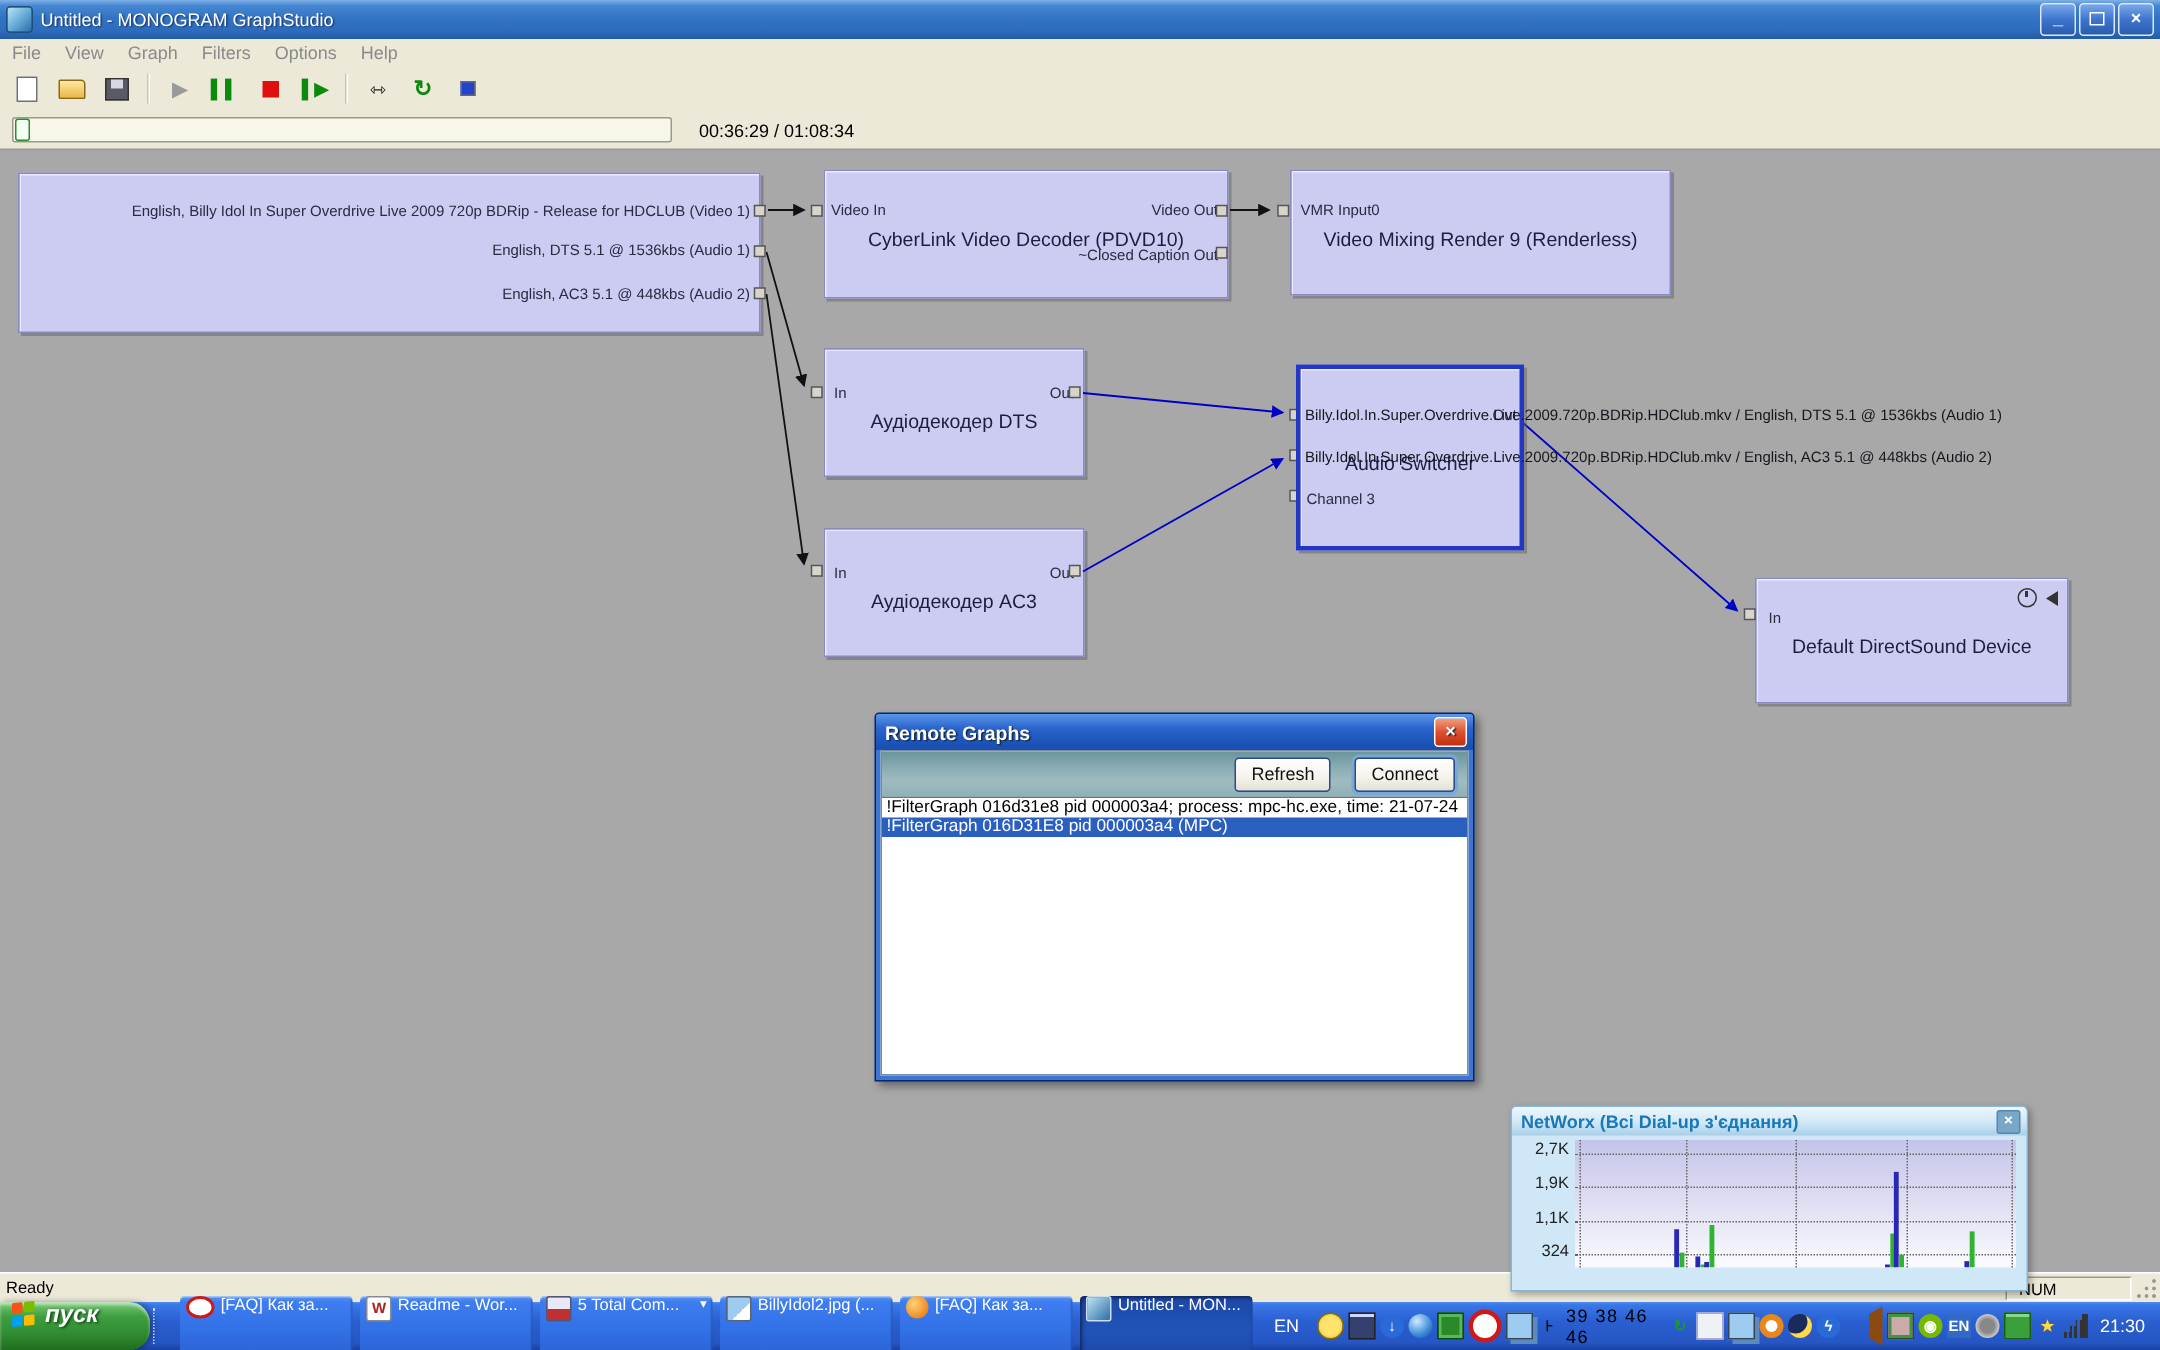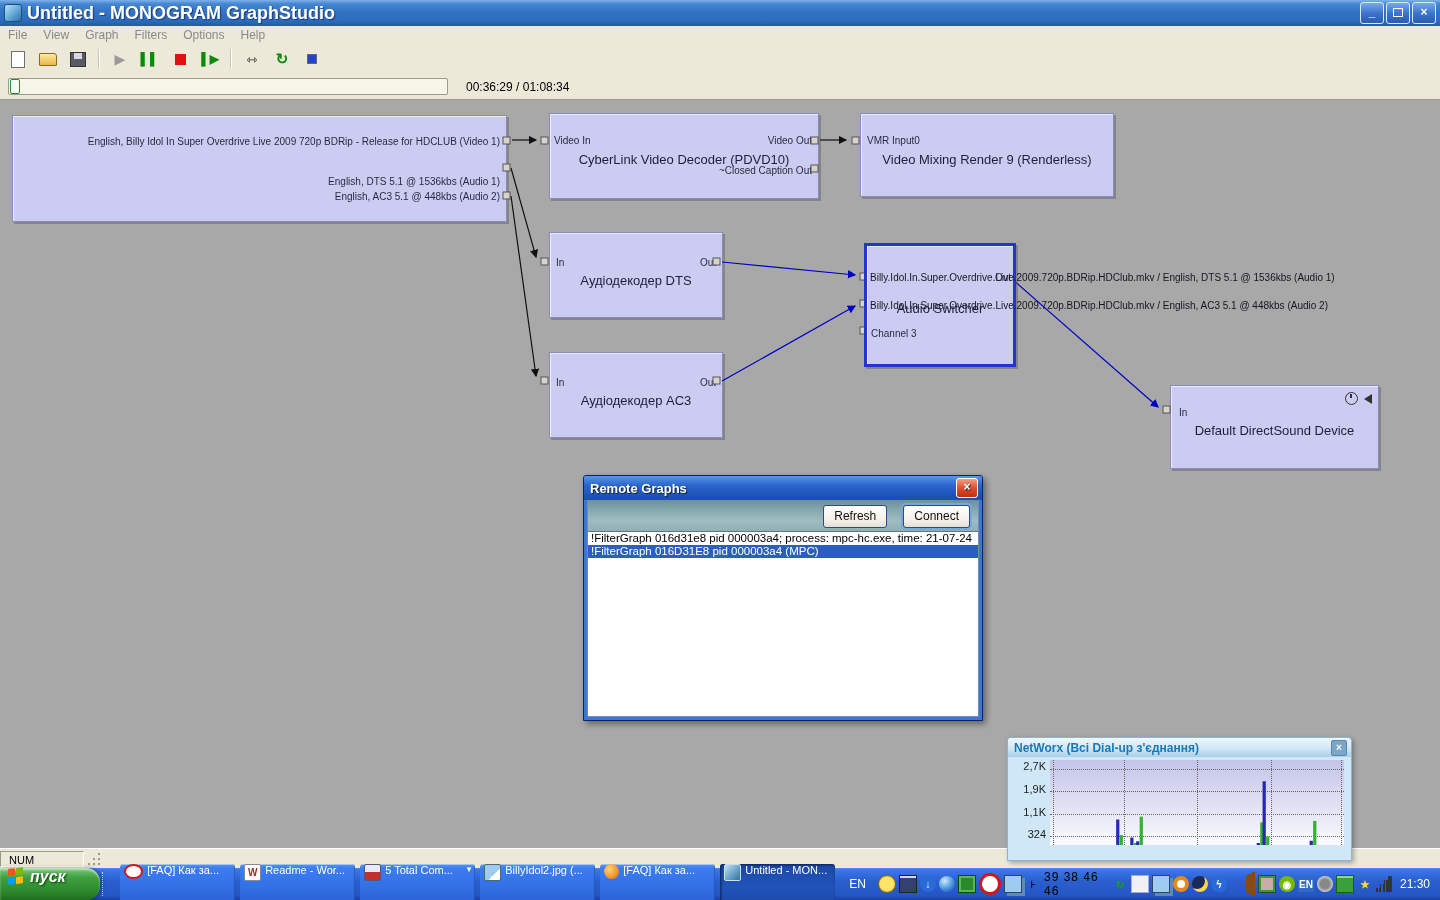--- a/index.html
+++ b/index.html
@@ -5,21 +5,21 @@
   html,body{margin:0;padding:0;}
   body{width:1440px;height:900px;position:relative;overflow:hidden;
        font-family:"Liberation Sans", sans-serif;background:#a8a8a8;}
   
   .titlebar{position:absolute;left:0;top:0;width:1440px;height:26px;
     background:linear-gradient(180deg,#7fb1e8 0%,#4687d2 15%,#3373c4 45%,#2e6bbd 80%,#245a9f 100%);
     display:flex;align-items:center;color:#fff;}
   .app-icon{width:16px;height:16px;margin:0 5px 0 4px;border-radius:3px;
     background:linear-gradient(135deg,#bfe4f2 0%,#6fb3dd 45%,#2a6ea8 100%);
     border:1px solid #1d4f7e;}
-  .titlebar .title{font-size:18px;font-weight:bold;text-shadow:1px 1px 1px #1a3c6e;}
+  .titlebar .title{font-size:12px;font-weight:normal;text-shadow:1px 1px 1px #1a3c6e;}
   .winbtns{margin-left:auto;display:flex;gap:2px;padding-right:4px;}
   .winbtn{width:22px;height:20px;border-radius:3px;border:1px solid #dbe9fb;
     background:linear-gradient(180deg,#7aa9ea 0%,#3d74cc 50%,#2a5cb0 100%);
     color:#fff;font-size:12px;line-height:18px;text-align:center;font-weight:bold;}
   .winbtn .sq{display:inline-block;width:8px;height:7px;border:1px solid #fff;margin-top:5px;}
   
   .menubar{position:absolute;left:0;top:26px;width:1440px;height:18px;background:#ece9d8;
     display:flex;align-items:center;font-size:12px;color:#8a8a8a;border-bottom:1px solid #e2dfcc;}
   .menubar span{padding:0 8px;}
   .toolbar{position:absolute;left:0;top:44px;width:1440px;height:30px;background:#ece9d8;
@@ -255,21 +255,21 @@
     <rect x="860" y="273" width="7" height="7"></rect>
       <rect x="860" y="300" width="7" height="7"></rect>
     <rect x="860" y="327" width="7" height="7"></rect>
       <rect x="1003" y="273" width="7" height="7"></rect>
     <rect x="1163" y="406" width="7" height="7"></rect>
   </g>
 </svg>
 
 <div class="node" style="left:12px;top:115px;width:493px;height:105px;">
   <div class="plabel pl-r" style="top:20px;">English, Billy Idol In Super Overdrive Live 2009 720p BDRip - Release for HDCLUB (Video 1)</div>
-  <div class="plabel pl-r" style="top:60px;">English, DTS 5.1 @ 1536kbs (Audio 1)</div>
+  <div class="plabel pl-r" style="top:46px;">English, DTS 5.1 @ 1536kbs (Audio 1)</div>
   <div class="plabel pl-r" style="top:75px;">English, AC3 5.1 @ 448kbs (Audio 2)</div>
 </div>
 
 <div class="node" style="left:549px;top:113px;width:268px;height:84px;">
   <div class="plabel" style="left:4px;top:21px;">Video In</div>
   <div class="plabel pl-r" style="top:21px;">Video Out</div>
   <div class="ntitle" style="top:38px;">CyberLink Video Decoder (PDVD10)</div>
   <div class="plabel pl-r" style="top:51px;">~Closed Caption Out</div>
 </div>
 
@@ -352,20 +352,21 @@
         <rect x="71.5" y="73.33333333333333" width="1.1" height="26.666666666666668" fill="#30b430"></rect>
         <rect x="72.3" y="25" width="1.1" height="75" fill="#2828b4"></rect>
         <rect x="73.5" y="90" width="1.1" height="10" fill="#30b430"></rect>
         <rect x="88.3" y="95" width="1.1" height="5" fill="#2828b4"></rect>
         <rect x="89.5" y="71.66666666666667" width="1.1" height="28.333333333333332" fill="#30b430"></rect>
       </svg>
   </div>
 </div>
 
 <div class="statusbar">
+  <span class="sb-ready">Ready</span>
   <span class="sb-num">NUM</span>
   <span class="sb-grip"></span>
 </div>
 
 <div class="taskbar">
   <div class="startbtn">
     <span class="winflag">
       <i class="wf1"></i>
         <i class="wf2"></i>
         <i class="wf3"></i>

